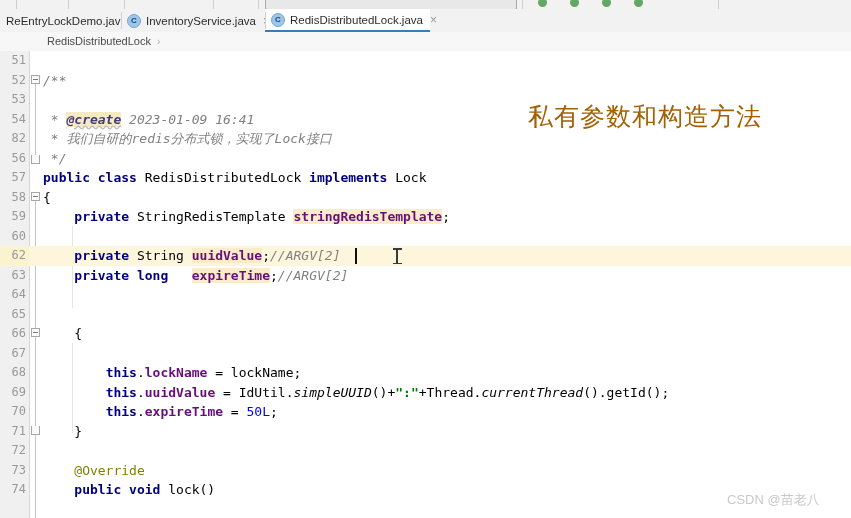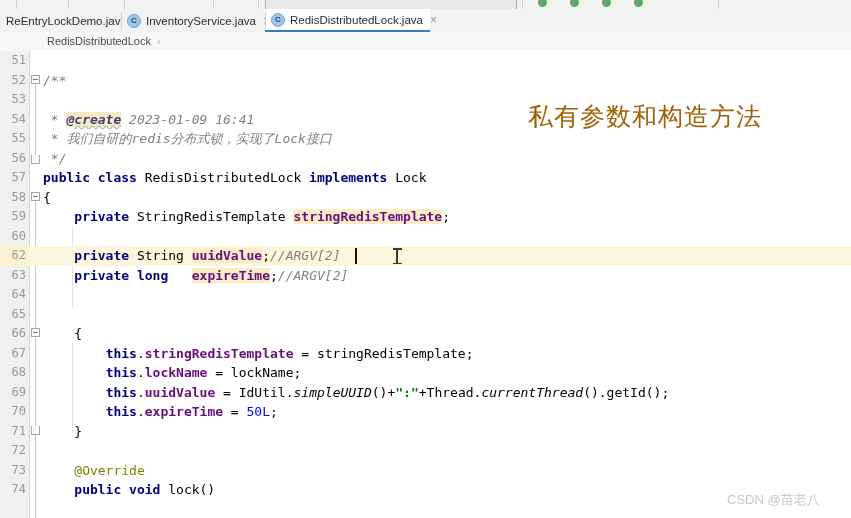--- a/index.html
+++ b/index.html
@@ -247,21 +247,21 @@
       <div class="row">
         <div class="ln"><span>53</span></div>
       </div>
 
       <div class="row">
         <div class="ln"><span>54</span></div>
         <div class="src"><span class="doc"> * </span><span class="tag">@create</span><span class="doc"> 2023-01-09 16:41</span></div>
       </div>
 
       <div class="row">
-        <div class="ln"><span>55</span></div>
+        <div class="ln"><span>82</span></div>
         <div class="src"><span class="doc"> * 我们自研的redis分布式锁，实现了Lock接口</span></div>
       </div>
 
       <div class="row">
         <div class="ln"><span>56</span></div>
         <div class="src"><span class="doc"> */</span></div>
       </div>
 
       <div class="row">
         <div class="ln"><span>57</span></div>
@@ -310,21 +310,20 @@
         <div class="ln"><span>65</span></div>
       </div>
 
       <div class="row">
         <div class="ln"><span>66</span></div>
         <div class="src">    {</div>
       </div>
 
       <div class="row">
         <div class="ln"><span>67</span></div>
-        <div class="src">        <span class="kw">this</span>.<span class="fldp">stringRedisTemplate</span> = stringRedisTemplate;</div>
       </div>
 
       <div class="row">
         <div class="ln"><span>68</span></div>
         <div class="src">        <span class="kw">this</span>.<span class="fldp">lockName</span> = lockName;</div>
       </div>
 
       <div class="row">
         <div class="ln"><span>69</span></div>
         <div class="src">        <span class="kw">this</span>.<span class="fldp">uuidValue</span> = IdUtil.<span class="stat">simpleUUID</span>()+<span class="str">":"</span>+Thread.<span class="stat">currentThread</span>().getId();</div>

